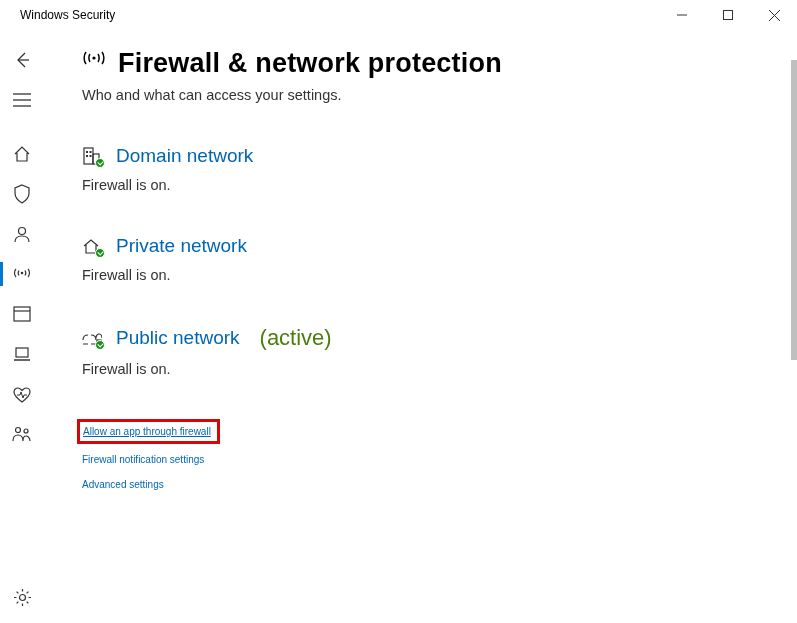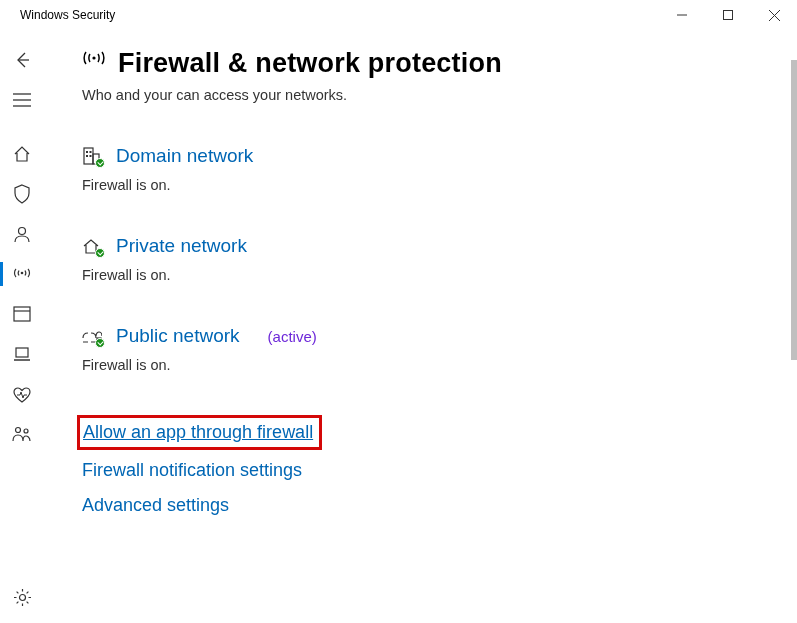--- a/index.html
+++ b/index.html
@@ -91,23 +91,23 @@
     align-items: center;
     gap: 14px;
     margin-bottom: 10px;
   }
   .net-link {
     color: #0066b4;
     font-size: 19px;
     font-weight: 400;
   }
   .net-active {
-    font-size: 15px;
-    color: #6d28d9;
-    margin-left: 14px;
+    font-size: 22px;
+    color: #4d7c0f;
+    margin-left: 6px;
   }
   .net-status {
     font-size: 14.5px;
     color: #333;
   }
   .net-icon-wrap { position: relative; width: 20px; height: 18px; display:flex; align-items:center;}
   .check-badge {
     position: absolute;
     right: -3px;
     bottom: -3px;
@@ -122,21 +122,21 @@
     content:"";
     width:4px; height:2.5px;
     border-left:1.5px solid #fff;
     border-bottom:1.5px solid #fff;
     transform: rotate(-45deg) translate(0.3px,-0.5px);
   }
   .links-list { margin-top: 20px; }
   .setting-link {
     display: block;
     color: #0066b4;
-    font-size: 18px;
+    font-size: 10px;
     margin-bottom: 14px;
   }
   .highlight-box {
     display:inline-block;
     border: 3px solid #d40808;
     padding: 4px 6px 4px 3px;
     margin-left:-5px;
     margin-bottom: 10px;
   }
   .highlight-box .setting-link { margin-bottom: 0; text-decoration: underline; }
@@ -248,21 +248,21 @@
   <div class="content">
     <div class="page-header">
       <span>
         <svg width="24" height="22">
             <path d="M4 4 C1.5 7 1.5 13 4 16 M8 6 C6.5 8 6.5 12 8 14 M20 4 C22.5 7 22.5 13 20 16 M16 6 C17.5 8 17.5 12 16 14" fill="none" stroke="#000" stroke-width="1.5"></path>
             <circle cx="12" cy="10" r="1.6" fill="#000"></circle>
           </svg>
       </span>
       <h1>Firewall &amp; network protection</h1>
     </div>
-    <div class="page-sub">Who and your can access your networks.</div>
+    <div class="page-sub">Who and what can access your settings.</div>
 
     <div class="net-section">
       <div class="net-head">
         <span class="net-icon-wrap">
           <svg width="18" height="18">
               <rect x="2" y="1" width="9" height="16" fill="none" stroke="#333" stroke-width="1.2"></rect>
               <rect x="11" y="7" width="6" height="10" fill="none" stroke="#333" stroke-width="1.2"></rect>
               <rect x="4" y="4" width="2" height="2" fill="#333"></rect>
               <rect x="7.5" y="4" width="2" height="2" fill="#333"></rect>
               <rect x="4" y="8" width="2" height="2" fill="#333"></rect>

